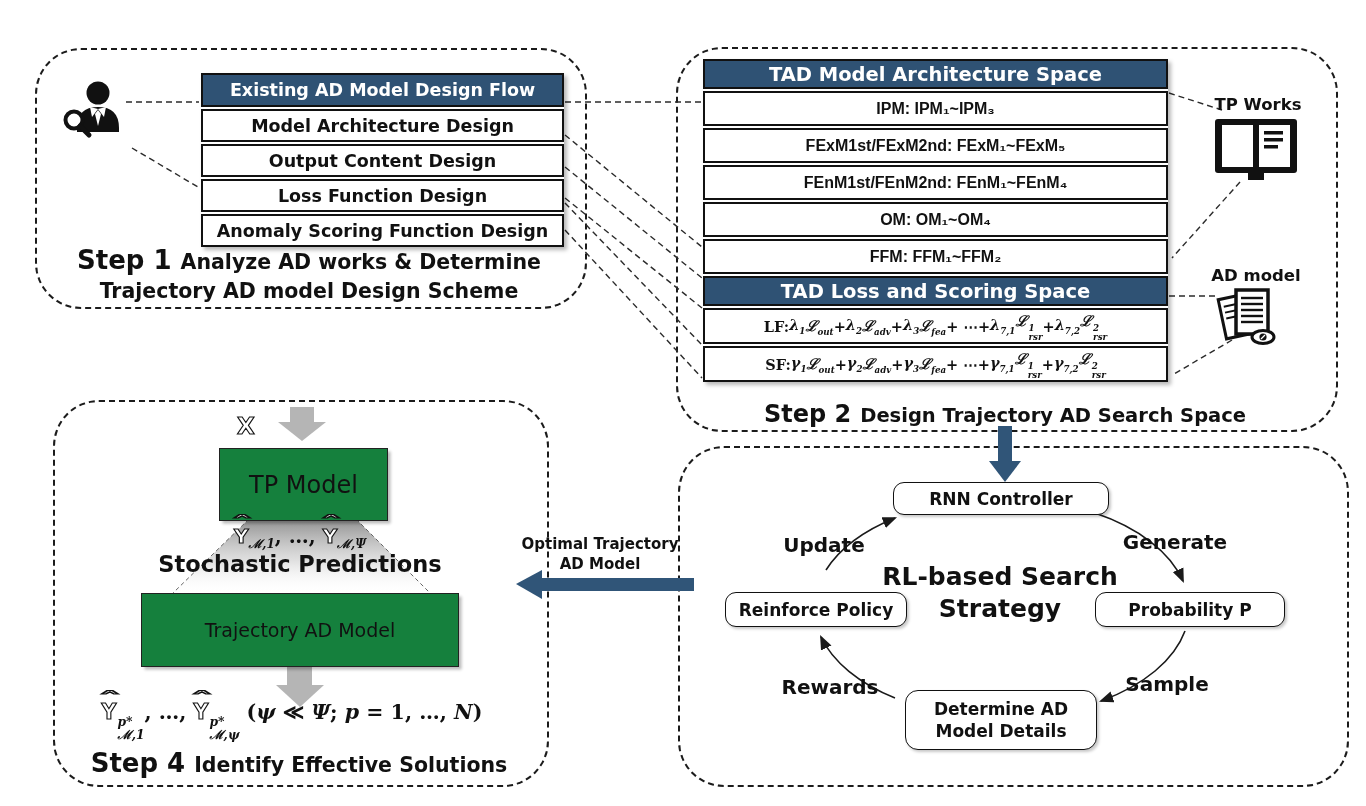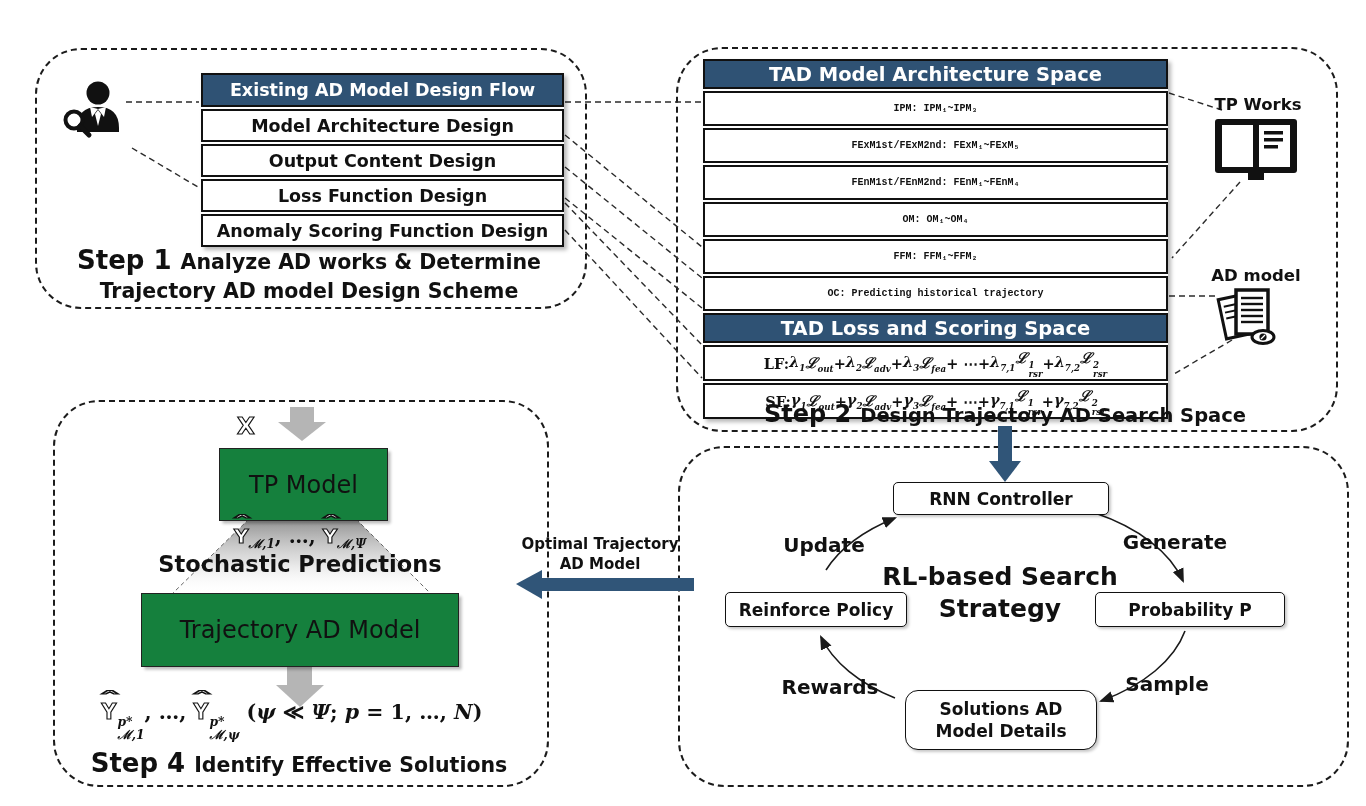--- a/index.html
+++ b/index.html
@@ -16,46 +16,46 @@
           box-shadow:3px 3px 4px rgba(0,0,0,.28)}
   .s1table{left:201px;top:73px;width:363px}
   .s2table{left:703px;top:59px;width:465px}
   .thead{background:#2F5274;color:#fff;border:2px solid #111;display:flex;align-items:center;
          justify-content:center;font-weight:bold}
   .trow{background:#fff;border:2px solid #111;display:flex;align-items:center;justify-content:center;
         font-weight:bold}
   .s1h{height:30px;font-size:17.5px}
   .s1r{height:29px;font-size:17.5px}
   .s2h{height:26px;font-size:19.5px}
-  .s2r{height:31px;font-size:10px;font-family:Liberation Mono, monospace}
+  .s2r{height:31px;font-size:16px;font-family:Liberation Sans, sans-serif}
   .s2f{height:32px;font-size:14.5px}
 
   .cap{position:absolute;text-align:center;font-weight:bold;z-index:2;line-height:1.35}
   .capBig{font-size:26px;margin-right:9px}
   .capTxt{font-size:20.5px}
   .c1{left:35px;top:243px;width:548px}
   .c2{left:676px;top:398px;width:658px}
   .c3{left:678px;top:749px;width:667px}
   .c4{left:53px;top:746px;width:492px}
 
-  .node{position:absolute;background:#fff;border:1.7px solid #111;border-radius:5px;display:flex;
+  .node{position:absolute;background:#fff;border:1.7px solid #111;border-radius:11px;display:flex;
         align-items:center;justify-content:center;font-weight:bold;z-index:3;font-size:17px;
         box-shadow:2px 2px 3px rgba(0,0,0,.22);text-align:center}
   .nRnn{left:893px;top:482px;width:214px;height:31px}
   .nProb{left:1095px;top:592px;width:188px;height:33px}
   .nReinf{left:725px;top:592px;width:180px;height:33px}
   .nDet{left:905px;top:690px;width:190px;height:58px;flex-direction:column;line-height:1.3;border-radius:13px}
   .arcLabel{position:absolute;font-weight:bold;font-size:20px;z-index:3;transform:translate(-50%,-50%);white-space:nowrap}
   .rlcenter{position:absolute;left:1000px;top:561px;transform:translateX(-50%);text-align:center;
             font-weight:bold;font-size:25px;line-height:1.28;z-index:2;white-space:nowrap}
 
   .box4{position:absolute;background:#15803d;border:1.8px solid #222;z-index:2;display:flex;align-items:center;
         justify-content:center;font-weight:normal;box-shadow:2.5px 2.5px 3px rgba(0,0,0,.28)}
   .bTp{left:219px;top:448px;width:167px;height:71px;font-size:24px}
-  .bTad{left:141px;top:593px;width:316px;height:72px;font-size:24px}
+  .bTad{left:141px;top:593px;width:316px;height:72px;font-size:19px}
   .xsym{position:absolute;left:237px;top:413px;font-size:23px;font-weight:bold;z-index:2}
   .predF{position:absolute;left:80px;top:524px;width:440px;text-align:center;font-size:20px;z-index:2}
   .stoch{position:absolute;left:80px;top:551px;width:440px;text-align:center;font-weight:bold;
          font-size:22.5px;z-index:2}
   .resF{position:absolute;left:56px;top:700px;width:472px;text-align:center;font-size:20.5px;z-index:2}
   .transfer{position:absolute;left:520px;top:535px;width:160px;text-align:center;font-weight:bold;
             font-size:15px;line-height:1.32;z-index:2}
   .worksLabel{position:absolute;font-weight:bold;font-size:16.5px;z-index:2;text-align:center}
   .wTp{left:1212px;top:95px;width:92px}
   .wAd{left:1206px;top:266px;width:100px}
@@ -170,21 +170,20 @@
     <div class="capTxt">Trajectory AD model Design Scheme</div>
   </div>
 
   <div class="dtable s2table">
     <div class="thead s2h">TAD Model Architecture Space</div>
     <div class="trow s2r">IPM: IPM₁~IPM₃</div>
     <div class="trow s2r">FExM1st/FExM2nd: FExM₁~FExM₅</div>
     <div class="trow s2r">FEnM1st/FEnM2nd: FEnM₁~FEnM₄</div>
     <div class="trow s2r">OM: OM₁~OM₄</div>
     <div class="trow s2r">FFM: FFM₁~FFM₂</div>
-    <div class="trow s2r">OC: Predicting historical trajectory</div>
     <div class="thead s2h">TAD Loss and Scoring Space</div>
     <div class="trow s2f formula">
         <span class="tok"><span class="base k-lbl">LF: </span></span>
         <span class="tok"><span class="base">λ</span><sub class="sm">1</sub></span>
         <span class="tok"><span class="base">ℒ</span><sub class="sm">out</sub></span>
         <span class="tok"><span class="base k-op">+ </span></span>
         <span class="tok"><span class="base">λ</span><sub class="sm">2</sub></span>
         <span class="tok"><span class="base">ℒ</span><sub class="sm">adv</sub></span>
         <span class="tok"><span class="base k-op">+ </span></span>
         <span class="tok"><span class="base">λ</span><sub class="sm">3</sub></span>
@@ -258,21 +257,21 @@
   </svg>
 
   <div class="cap c2">
     <span class="capBig" style="font-size:24px">Step 2</span><span class="capTxt" style="font-size:19.5px">Design Trajectory AD Search Space</span>
   </div>
 
   <div class="node nRnn">RNN Controller</div>
   <div class="node nProb">Probability P</div>
   <div class="node nReinf">Reinforce Policy</div>
   <div class="node nDet">
-    <span>Solutions AD</span>
+    <span>Determine AD</span>
     <span>Model Details</span>
   </div>
 
   <div class="arcLabel" style="left:824px;top:545px">Update</div>
   <div class="arcLabel" style="left:1175px;top:542px">Generate</div>
   <div class="arcLabel" style="left:830px;top:687px">Rewards</div>
   <div class="arcLabel" style="left:1167px;top:684px">Sample</div>
 
   <div class="rlcenter">
     <div>RL-based Search</div>

